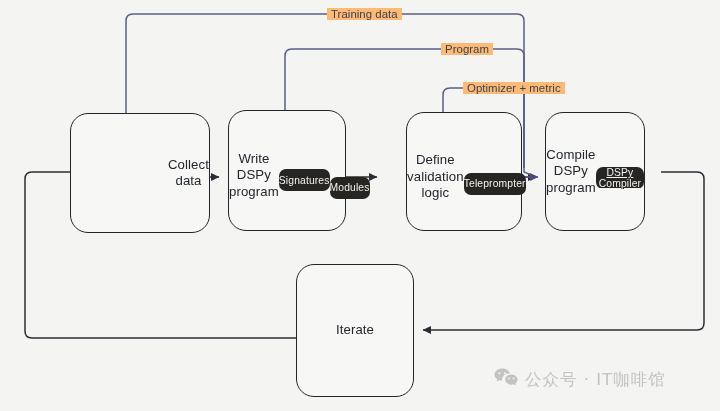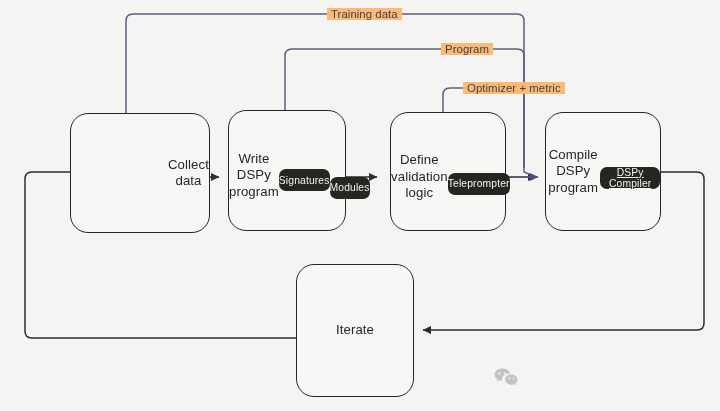--- a/index.html
+++ b/index.html
@@ -56,22 +56,22 @@
     text-align: center;
     display: flex;
     align-items: center;
     justify-content: center;
     box-sizing: border-box;
   }
 
   
   #node-collect  { left: 70px;  top: 113px; width: 140px; height: 120px; justify-content: flex-end; }
   #node-write    { left: 228px; top: 110px; width: 118px; height: 121px; padding-top: 10px; }
-  #node-define   { left: 390px; top: 112px; width: 116px; height: 119px; padding-top: 11px; }
-  #node-compile  { left: 545px; top: 112px; width: 116px; height: 119px; }
+  #node-define   { left: 406px; top: 112px; width: 116px; height: 119px; padding-top: 11px; }
+  #node-compile  { left: 545px; top: 112px; width: 100px; height: 119px; }
   #node-iterate  { left: 296px; top: 264px; width: 118px; height: 133px; justify-content: center; }
 
   #node-write .chip   { width: 94px; height: 22px; }
   #node-write .chip-signatures { margin-top: 9px; }
   #node-write .chip-modules    { margin-top: 24px; }
   #node-define .chip  { width: 94px; height: 22px; margin-top: 13px; }
   #node-compile .chip { width: 96px; height: 22px; margin-top: 13px; text-decoration: underline; }
 
   
   .edge-label {
@@ -182,15 +182,16 @@
                  C15.5,5.5 15.8,5.52 16.1,5.55 C15.4,2.7 12.2,0.6 8.4,0.6 Z
                  M5.5,4.2 A1.05,1.05 0 1 1 5.49,4.2 Z
                  M11.0,4.2 A1.05,1.05 0 1 1 10.99,4.2 Z" fill="#c3c3c3"></path>
         <path d="M23.5,11.6 C23.5,8.8 20.75,6.5 17.3,6.5 C13.85,6.5 11.1,8.8 11.1,11.6
                  C11.1,14.4 13.85,16.7 17.3,16.7 C18.15,16.7 18.95,16.56 19.7,16.32
                  L22.0,17.4 L21.35,15.5 C22.65,14.6 23.5,13.2 23.5,11.6 Z" fill="#c3c3c3"></path>
         <circle cx="15.1" cy="10.4" r="0.92" fill="#f4f4f2"></circle>
         <circle cx="19.5" cy="10.4" r="0.92" fill="#f4f4f2"></circle>
       </svg>
     </span>
+    <span class="wm-text">公众号 · IT咖啡馆</span>
   </div>
 
 </div>
 
 </body></html>

